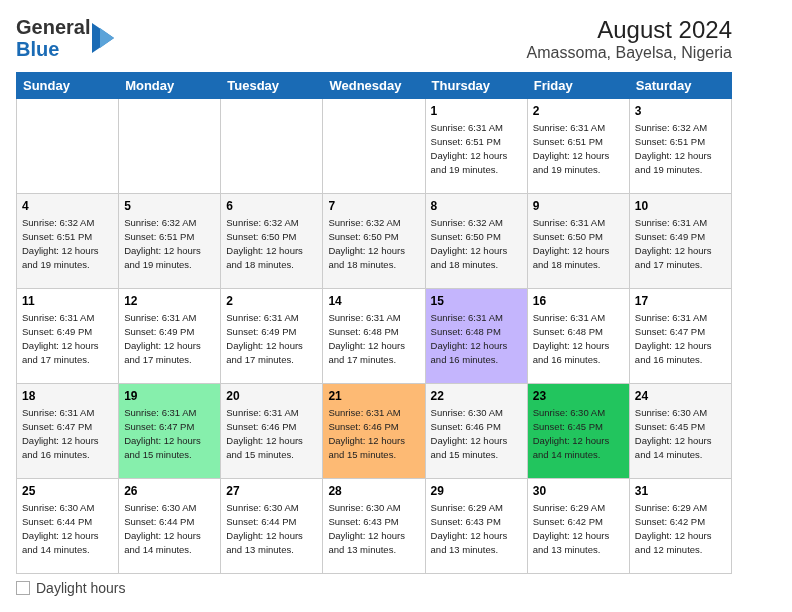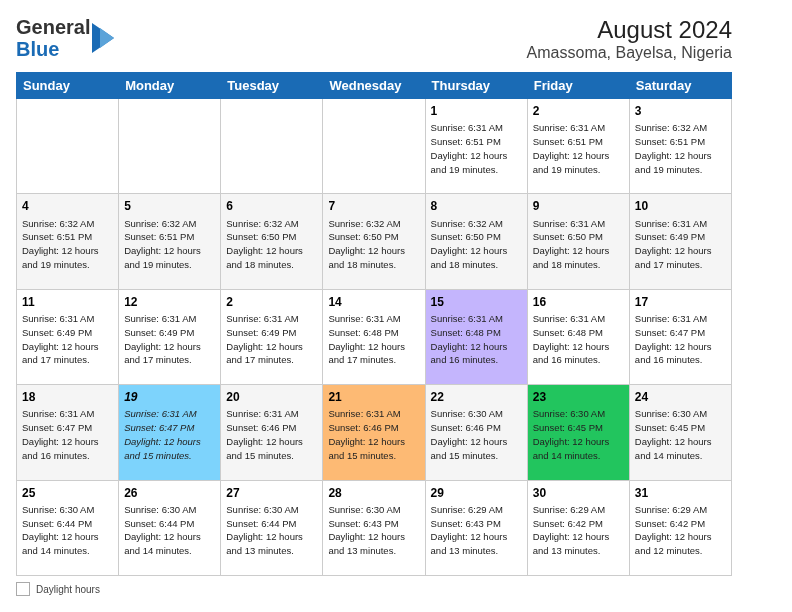--- a/index.html
+++ b/index.html
@@ -80,21 +80,21 @@
     }
     .day-info {
       color: #222;
       font-size: 9.5px;
     }
     .empty-cell {
       background: #fff !important;
     }
     .footer-note {
       margin-top: 6px;
-      font-size: 10px;
+      font-size: 14px;
       color: #444;
       display: flex;
       align-items: center;
       gap: 6px;
     }
     .daylight-box {
       display: inline-block;
       width: 14px;
       height: 14px;
       background: #fff;
@@ -162,21 +162,21 @@
           <td style="background: rgb(255, 255, 255);"><span class="day-num">11</span><span class="day-info">Sunrise: 6:31 AM<br>Sunset: 6:49 PM<br>Daylight: 12 hours<br>and 17 minutes.</span></td>
           <td style="background: rgb(255, 255, 255);"><span class="day-num">12</span><span class="day-info">Sunrise: 6:31 AM<br>Sunset: 6:49 PM<br>Daylight: 12 hours<br>and 17 minutes.</span></td>
           <td style="background: rgb(255, 255, 255);"><span class="day-num">2</span><span class="day-info">Sunrise: 6:31 AM<br>Sunset: 6:49 PM<br>Daylight: 12 hours<br>and 17 minutes.</span></td>
           <td style="background: rgb(255, 255, 255);"><span class="day-num">14</span><span class="day-info">Sunrise: 6:31 AM<br>Sunset: 6:48 PM<br>Daylight: 12 hours<br>and 17 minutes.</span></td>
           <td style="background: #c4b5fd;"><span class="day-num">15</span><span class="day-info">Sunrise: 6:31 AM<br>Sunset: 6:48 PM<br>Daylight: 12 hours<br>and 16 minutes.</span></td>
           <td style="background: rgb(255, 255, 255);"><span class="day-num">16</span><span class="day-info">Sunrise: 6:31 AM<br>Sunset: 6:48 PM<br>Daylight: 12 hours<br>and 16 minutes.</span></td>
           <td style="background: rgb(255, 255, 255);"><span class="day-num">17</span><span class="day-info">Sunrise: 6:31 AM<br>Sunset: 6:47 PM<br>Daylight: 12 hours<br>and 16 minutes.</span></td>
         </tr>
         <tr>
           <td style="background: rgb(245, 245, 245);"><span class="day-num">18</span><span class="day-info">Sunrise: 6:31 AM<br>Sunset: 6:47 PM<br>Daylight: 12 hours<br>and 16 minutes.</span></td>
-          <td style="background: #7dd3fc; font-style: italic;"><span class="day-num">19</span><span class="day-info">Sunrise: 6:31 AM<br>Sunset: 6:47 PM<br>Daylight: 12 hours<br>and 15 minutes.</span></td>
+          <td style="background: #86efac;"><span class="day-num">19</span><span class="day-info">Sunrise: 6:31 AM<br>Sunset: 6:47 PM<br>Daylight: 12 hours<br>and 15 minutes.</span></td>
           <td style="background: rgb(245, 245, 245);"><span class="day-num">20</span><span class="day-info">Sunrise: 6:31 AM<br>Sunset: 6:46 PM<br>Daylight: 12 hours<br>and 15 minutes.</span></td>
           <td style="background: #fdba74;"><span class="day-num">21</span><span class="day-info">Sunrise: 6:31 AM<br>Sunset: 6:46 PM<br>Daylight: 12 hours<br>and 15 minutes.</span></td>
           <td style="background: rgb(245, 245, 245);"><span class="day-num">22</span><span class="day-info">Sunrise: 6:30 AM<br>Sunset: 6:46 PM<br>Daylight: 12 hours<br>and 15 minutes.</span></td>
           <td style="background: #22c55e;"><span class="day-num">23</span><span class="day-info">Sunrise: 6:30 AM<br>Sunset: 6:45 PM<br>Daylight: 12 hours<br>and 14 minutes.</span></td>
           <td style="background: rgb(245, 245, 245);"><span class="day-num">24</span><span class="day-info">Sunrise: 6:30 AM<br>Sunset: 6:45 PM<br>Daylight: 12 hours<br>and 14 minutes.</span></td>
         </tr>
         <tr>
           <td style="background: rgb(255, 255, 255); margin-left: 43px;"><span class="day-num">25</span><span class="day-info">Sunrise: 6:30 AM<br>Sunset: 6:44 PM<br>Daylight: 12 hours<br>and 14 minutes.</span></td>
           <td style="background: rgb(255, 255, 255);"><span class="day-num">26</span><span class="day-info">Sunrise: 6:30 AM<br>Sunset: 6:44 PM<br>Daylight: 12 hours<br>and 14 minutes.</span></td>
           <td style="background: rgb(255, 255, 255);"><span class="day-num">27</span><span class="day-info">Sunrise: 6:30 AM<br>Sunset: 6:44 PM<br>Daylight: 12 hours<br>and 13 minutes.</span></td>

